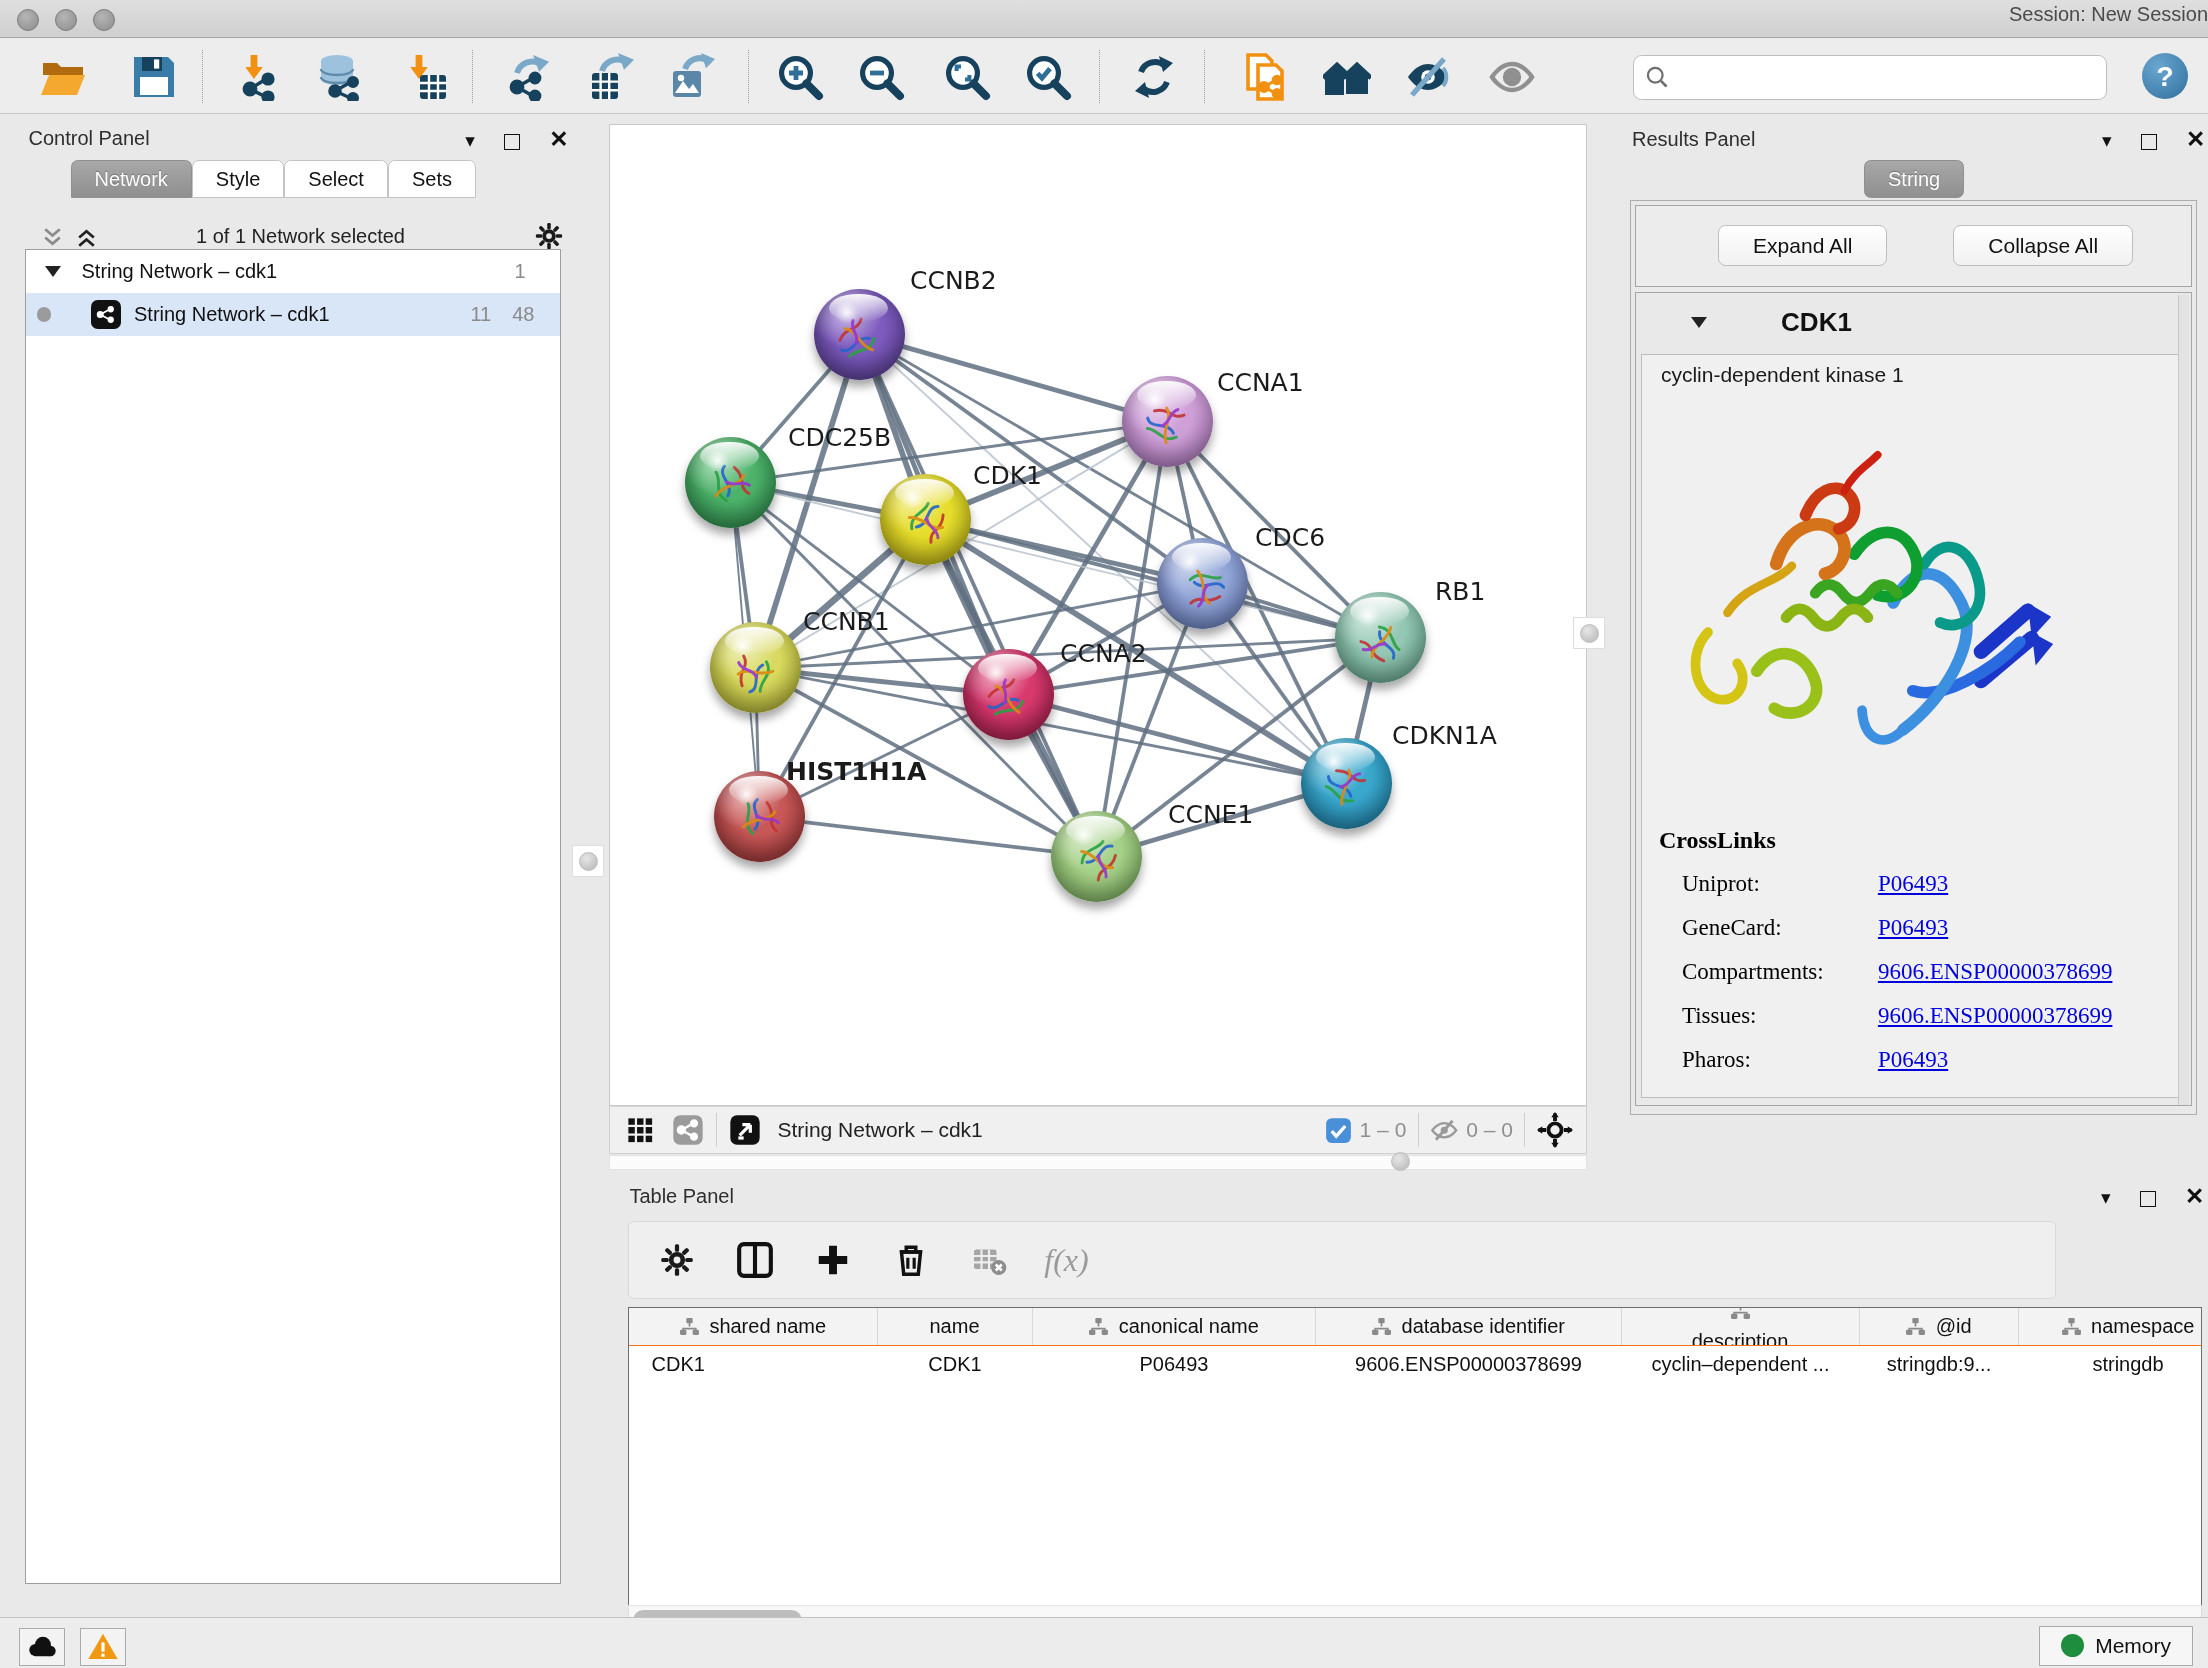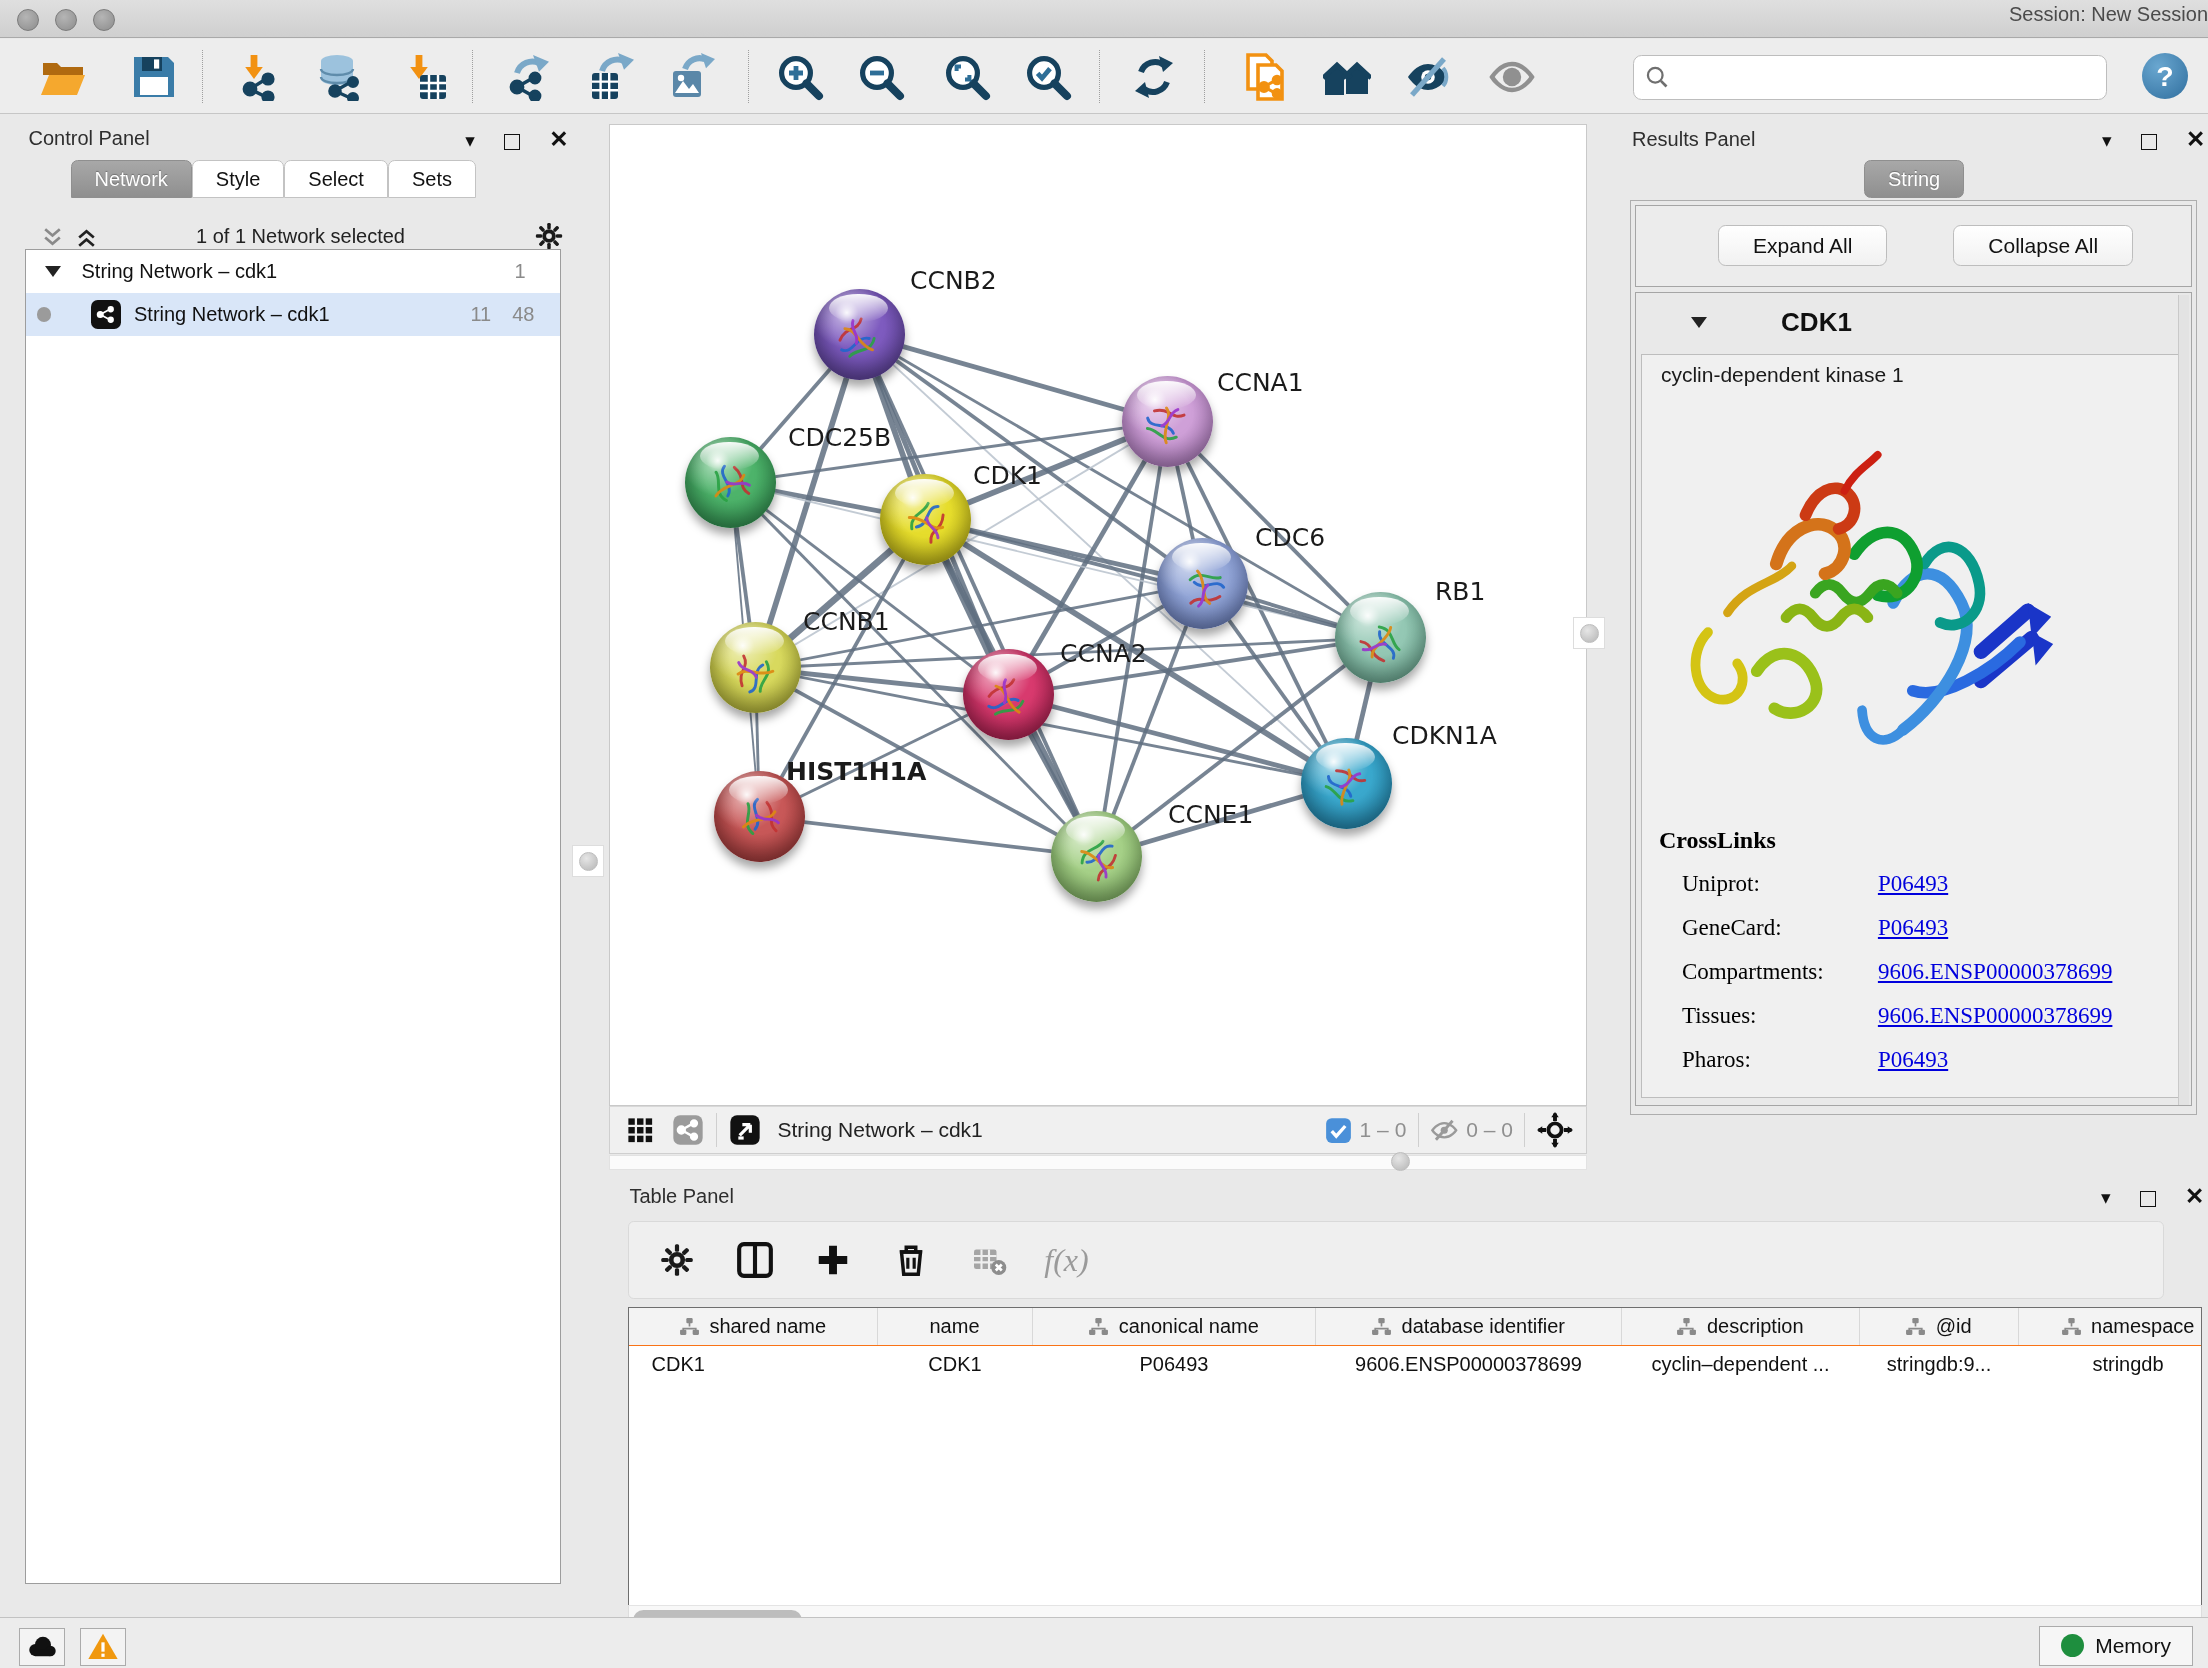--- a/index.html
+++ b/index.html
@@ -102,21 +102,21 @@
     font-family:"Liberation Serif",serif;}
   #xl-heading{font-size:24px;font-weight:bold;color:#000;margin-bottom:7.6px;}
   .xl-row{display:flex;height:44px;align-items:center;}
   .xl-label{width:219px;font-size:23px;color:#000;padding-left:23px;}
   .xl-link{font-size:23px;color:#0000dd;text-decoration:underline;cursor:pointer;}
   #rp-scroll{position:absolute;right:1.9px;top:1.9px;width:11.4px;height:810px;background:#e3e3e3;
     border-left:1px solid #c9c9c9;}
 
   
   #table-panel{position:absolute;left:618px;top:1179px;width:1590px;height:436px;}
-  #tp-toolbar{position:absolute;left:9.5px;top:42px;width:1536px;height:78px;background:#efefef;
+  #tp-toolbar{position:absolute;left:9.5px;top:42px;width:1428px;height:78px;background:#efefef;
     border:1px solid #d9d9d9;border-radius:5.7px;display:flex;align-items:center;padding-left:27px;gap:36px;}
   .tp-icon{width:42px;height:42px;display:flex;align-items:center;justify-content:center;cursor:pointer;}
   .fx{font-family:"Liberation Serif",serif;font-style:italic;font-size:32px;color:#9a9a9a;}
   #tp-table{position:absolute;left:9.5px;top:128px;width:1574px;height:461px;max-height:461px;
     border:1.9px solid #6e6e6e;background:#fff;overflow:hidden;height:329px;}
   #table-header-row{display:flex;height:38px;background:#f3f3f3;border-bottom:1px solid #f97316;}
   .th{display:flex;align-items:center;justify-content:center;gap:9.5px;font-size:20px;color:#111;
     border-right:1px solid #d8d8d8;overflow:hidden;white-space:nowrap;flex:0 0 auto;cursor:pointer;}
   .th svg{width:21px;height:21px;flex:0 0 auto;}
   #table-data-row{display:flex;height:36px;background:#fff;}
@@ -788,21 +788,21 @@
           <svg viewBox="0 0 20 20">
             <path d="M10 6v4M4 14v-2h12v2" fill="none" stroke="#8a8a8a" stroke-width="1.6"></path>
             <g fill="#8a8a8a">
               <rect x="7" y="2" width="6" height="5" rx="1"></rect>
               <rect x="1" y="13" width="6" height="5" rx="1"></rect>
               <rect x="13" y="13" width="6" height="5" rx="1"></rect>
             </g>
           </svg>
           <span>database identifier</span>
         </div>
-        <div class="th" style="width: 238px;">
+        <div class="th" style="width: 238px; flex-direction: column;">
           <svg viewBox="0 0 20 20">
             <path d="M10 6v4M4 14v-2h12v2" fill="none" stroke="#8a8a8a" stroke-width="1.6"></path>
             <g fill="#8a8a8a">
               <rect x="7" y="2" width="6" height="5" rx="1"></rect>
               <rect x="1" y="13" width="6" height="5" rx="1"></rect>
               <rect x="13" y="13" width="6" height="5" rx="1"></rect>
             </g>
           </svg>
           <span>description</span>
         </div>

